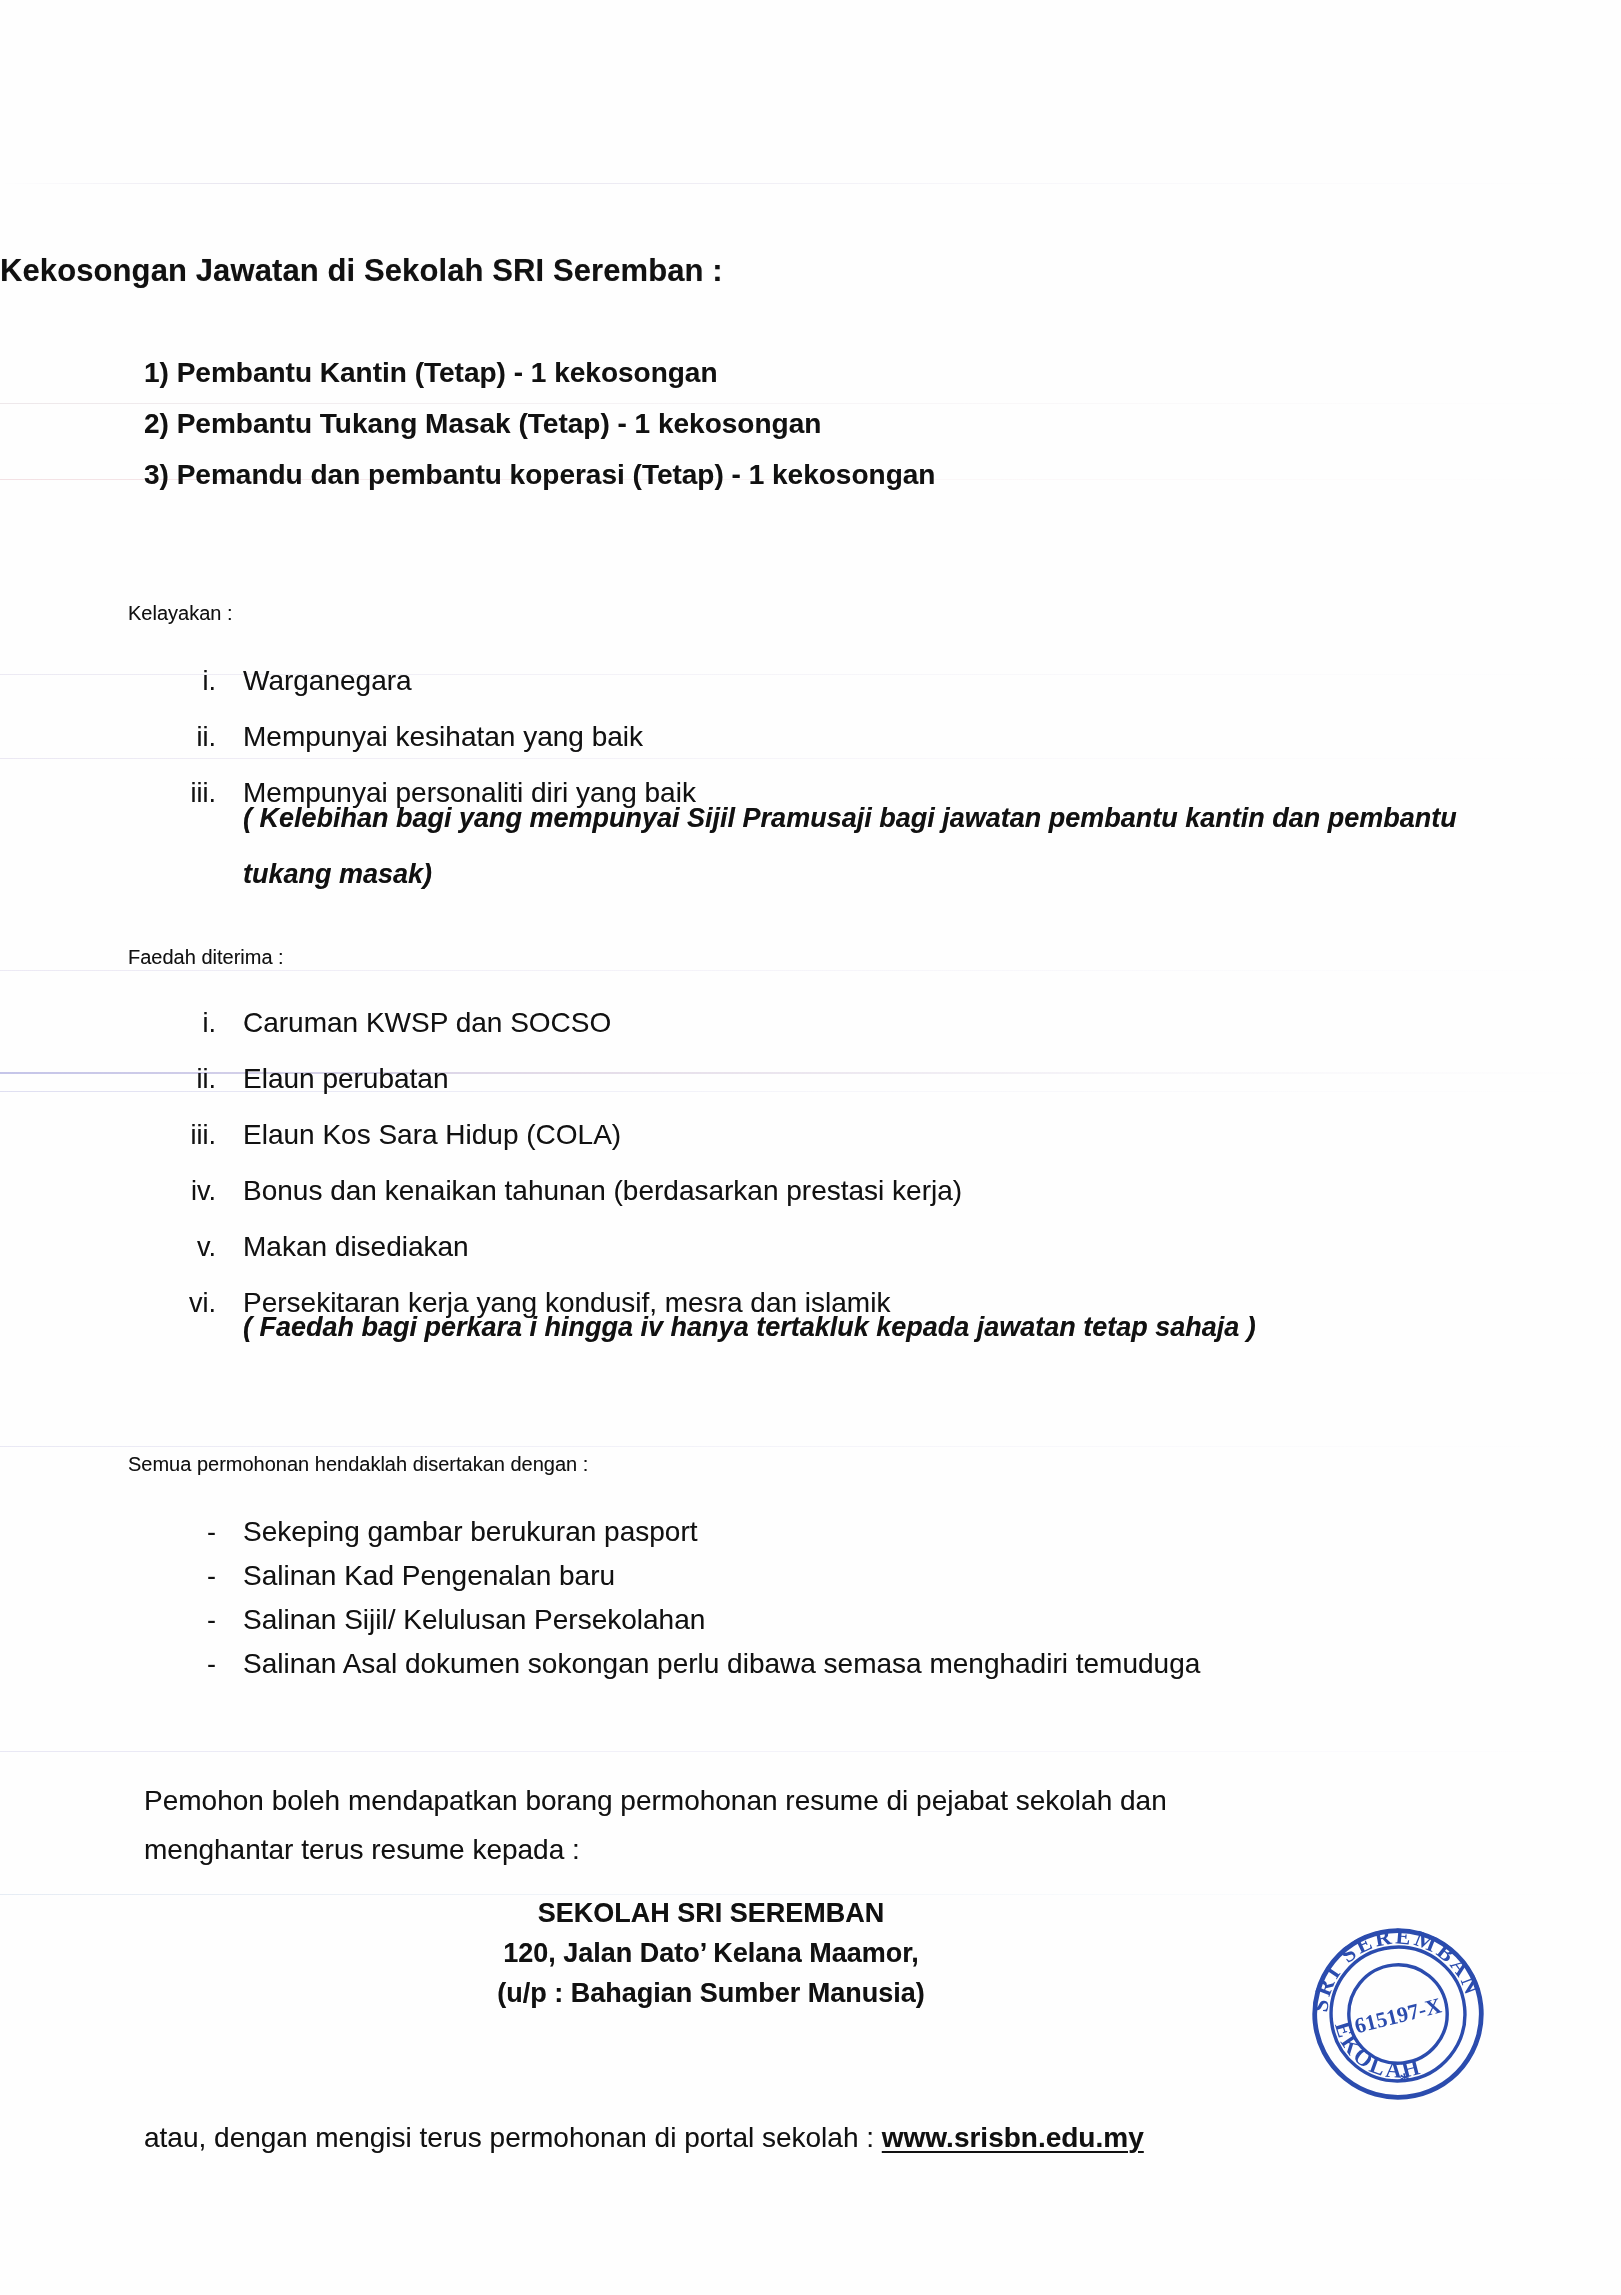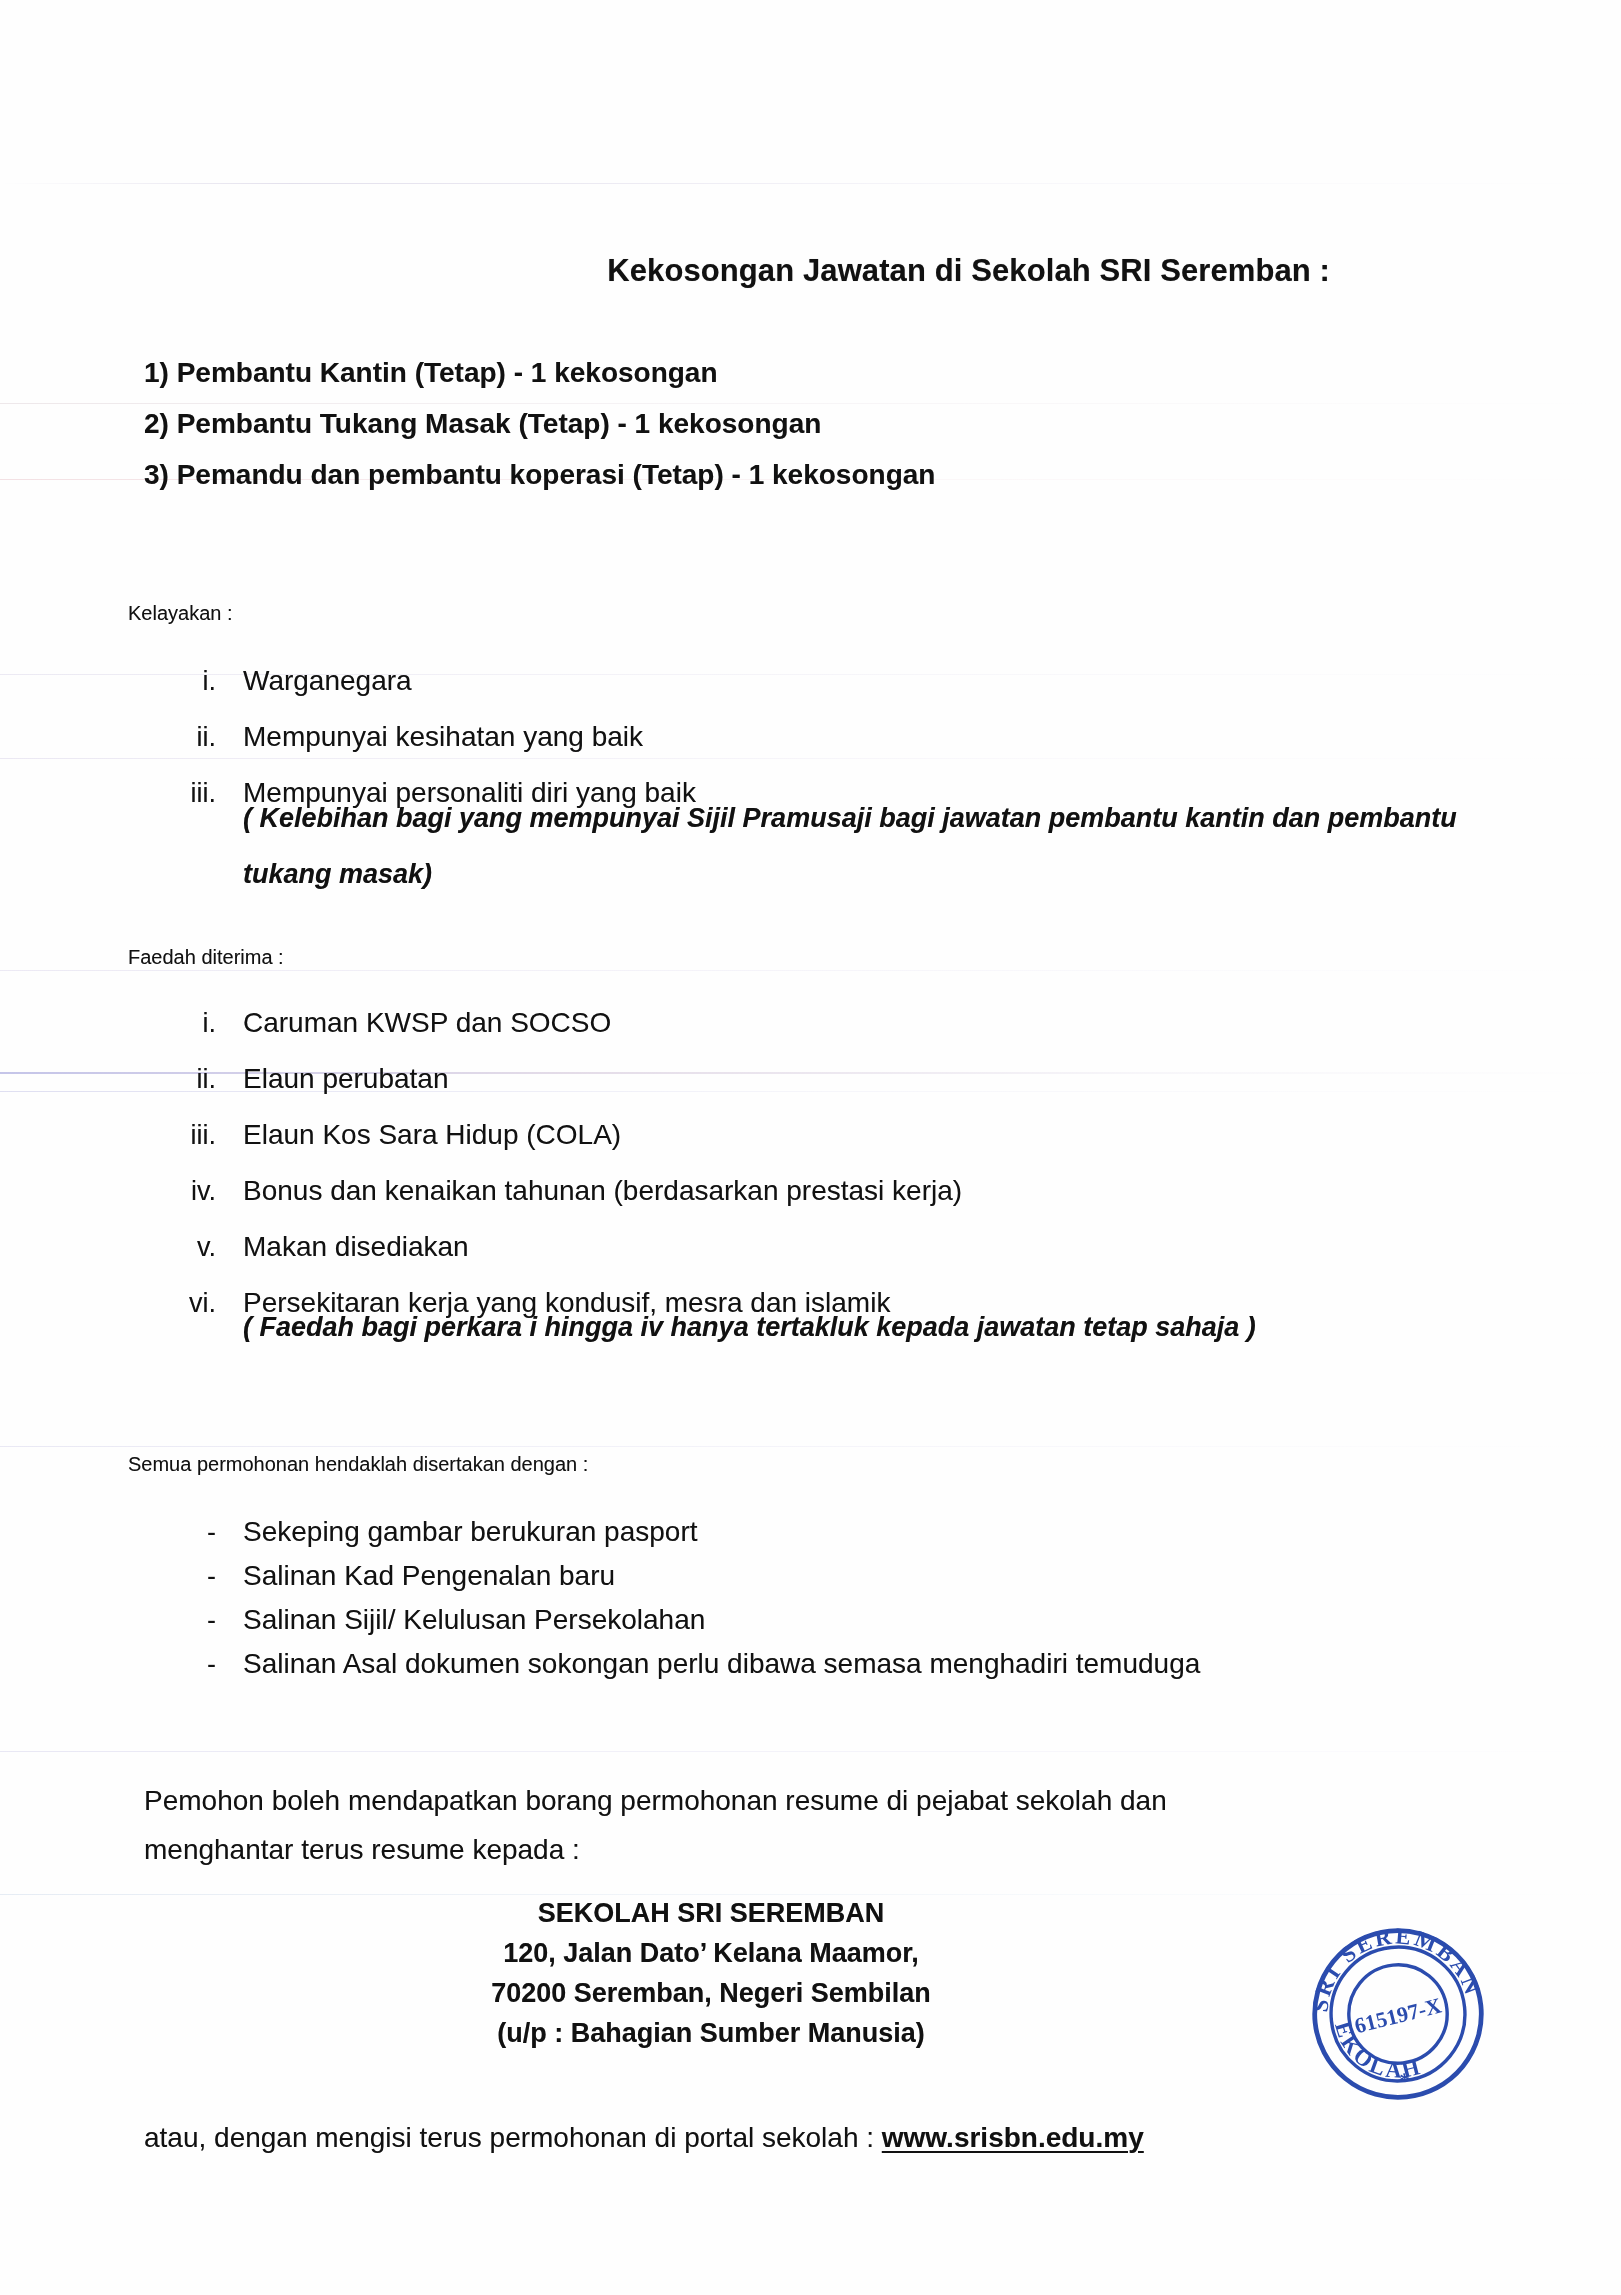--- a/index.html
+++ b/index.html
@@ -48,21 +48,21 @@
     left: 0;
     top: 0;
     width: 1621px;
   }
 
   .title {
     position: absolute;
     left: 0;
     top: 253px;
     width: 1330px;
-    text-align: right;
+    text-align: left;
     font-size: 31px;
     font-weight: bold;
     letter-spacing: 0.1px;
     text-shadow: 0 0 0.7px rgba(0,0,0,.35);
   }
 
   .numbered {
     position: absolute;
     left: 144px;
     top: 347px;
@@ -301,21 +301,20 @@
     </div>
 
     <div class="para">
       <div class="l1">Pemohon boleh mendapatkan borang permohonan resume di pejabat sekolah dan</div>
       <div class="l2">menghantar terus resume kepada :</div>
     </div>
 
     <div class="address">
       <div>SEKOLAH SRI SEREMBAN</div>
       <div>120, Jalan Dato’ Kelana Maamor,</div>
-      <div>70200 Seremban, Negeri Sembilan</div>
       <div>(u/p : Bahagian Sumber Manusia)</div>
     </div>
 
     <div class="footer">
       <span>atau, dengan mengisi terus permohonan di portal sekolah : </span><span class="url">www.srisbn.edu.my</span>
     </div>
 
   </div>
 
   <div class="stamp">

